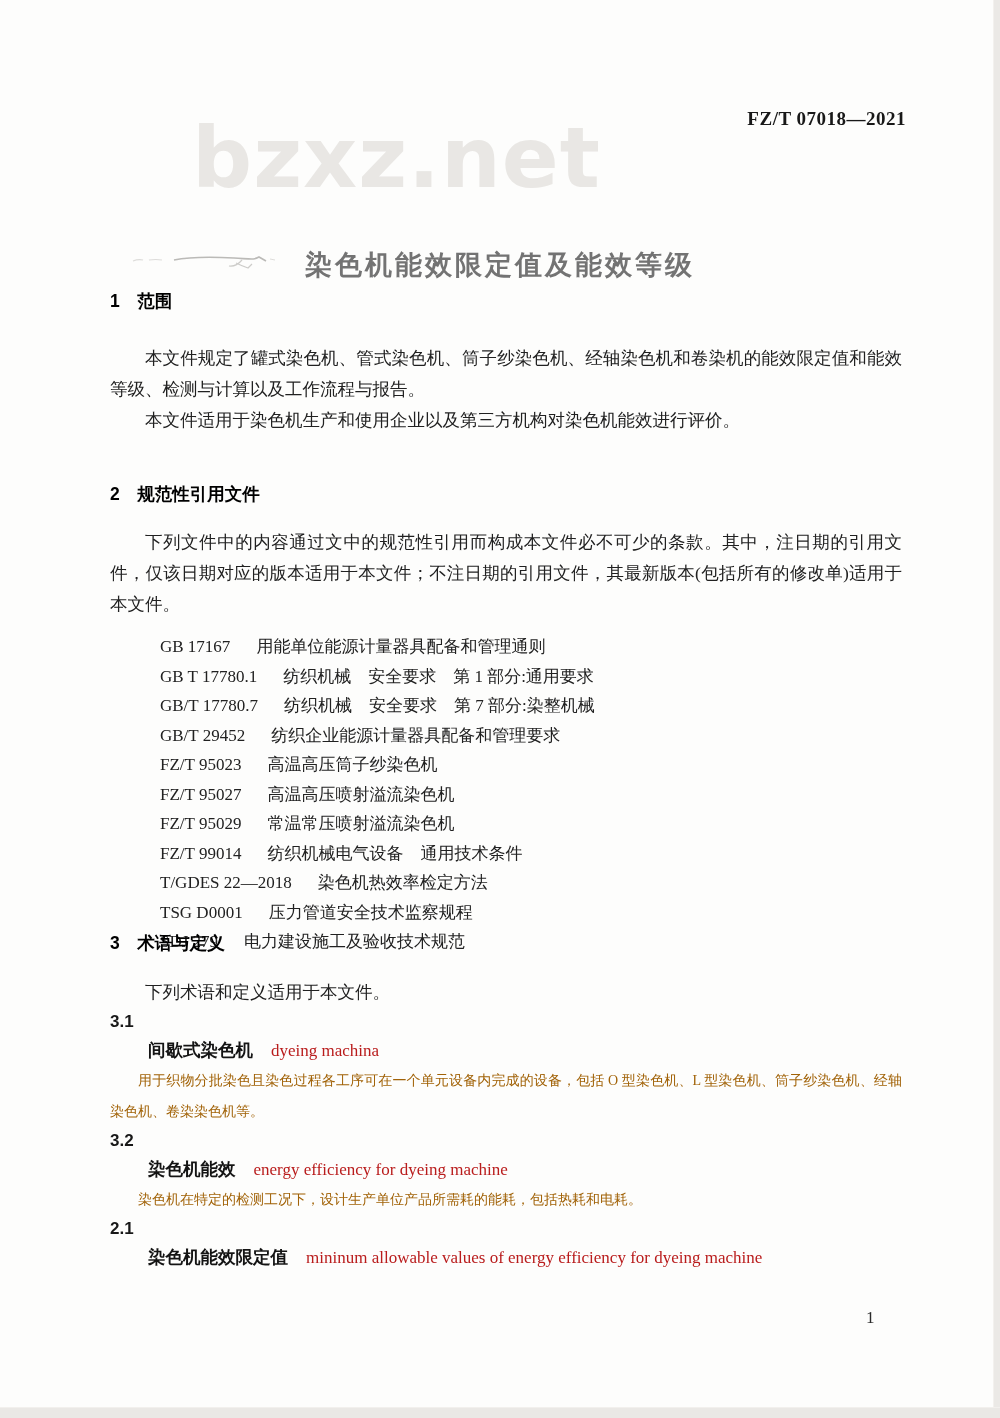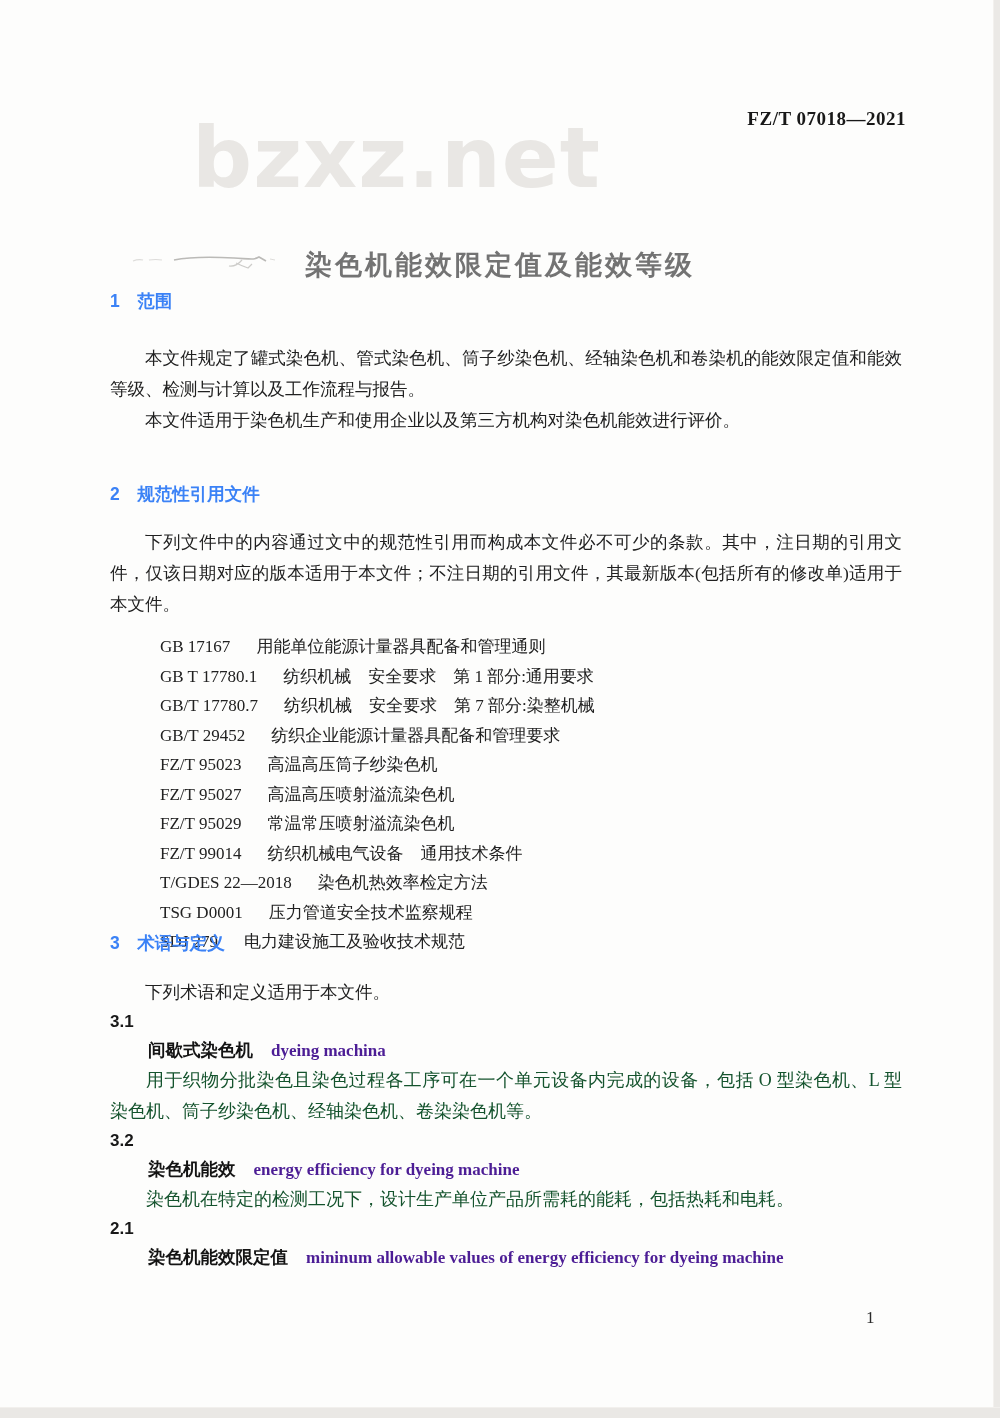--- a/index.html
+++ b/index.html
@@ -29,41 +29,41 @@
   }
   .scribble{position:absolute;left:130px;top:248px;opacity:.75;}
 
   .sec{position:absolute;left:110px;width:792px;}
   #sec1{top:289px;}
   #sec2{top:482px;}
   #sec3{top:931px;}
 
   .sec-heading{
     margin:0;font-family:"Liberation Sans","DejaVu Sans",sans-serif;
-    font-weight:bold;font-size:17.5px;line-height:24px;color:#3b82f6;
+    font-weight:bold;font-size:17.5px;line-height:24px;color:#000000;
   }
   .para{
     margin:0;font-size:17.5px;line-height:31px;
     text-indent:2em;text-align:justify;color:#212121;
   }
   .mt30{margin-top:30px;}
   .mt21{margin-top:21px;}
   .mt22{margin-top:22px;}
 
   .refs{list-style:none;margin:12px;padding:0 0 0 38px;font-size:17px;line-height:29.5px;color:#212121;}
   .ref-code{margin-right:26px;white-space:nowrap;}
 
   .term-num{
     font-family:"Liberation Sans","DejaVu Sans",sans-serif;
     font-weight:bold;font-size:17px;line-height:28px;color:#181818;margin:0;
   }
   .term-name{margin:0;padding-left:38px;line-height:28px;font-size:17.5px;}
   .term-zh{font-family:"Liberation Sans","DejaVu Sans",sans-serif;font-weight:bold;color:#141414;margin-right:18px;}
-  .term-en{font-family:"Liberation Serif","DejaVu Serif",serif;font-weight:bold;font-size:17px;color:#4c1d95;}
-  .term-def{margin:0;font-size:18px;line-height:31px;text-indent:2em;text-align:justify;color:#14532d;}
+  .term-en{font-family:"Liberation Serif","DejaVu Serif",serif;font-weight:normal;font-size:17px;color:#b91c1c;}
+  .term-def{margin:0;font-size:14px;line-height:31px;text-indent:2em;text-align:justify;color:#a16207;}
 
   .page-number{position:absolute;left:866px;top:1308px;font-size:17px;color:#2a2a2a;}
 </style>
 </head>
 <body>
 
 <div class="page">
 
   <div class="doc-code">FZ/T 07018—2021</div>
 

